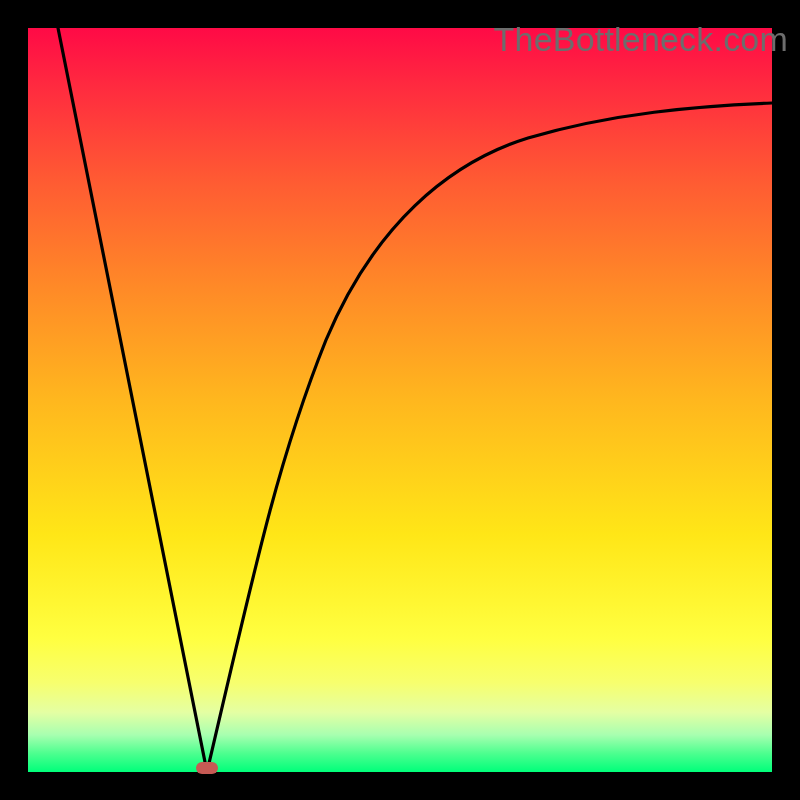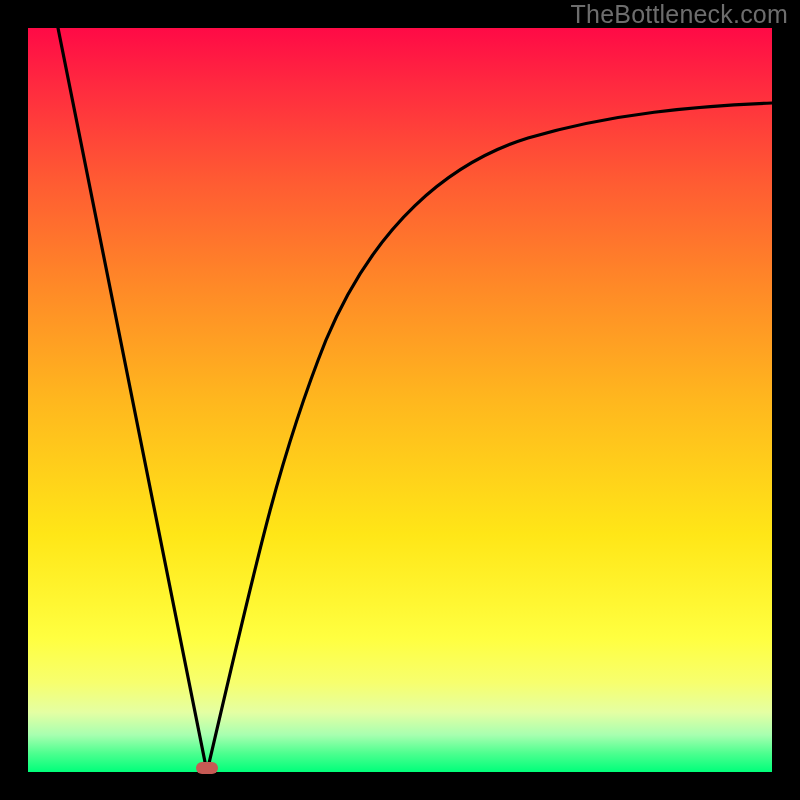--- a/index.html
+++ b/index.html
@@ -35,24 +35,24 @@
       #ffff40 82%,
       #f7ff6e 88%,
       #e4ffa3 92%,
       #a8ffb0 95%,
       #4dff8f 97.5%,
       #00ff7a 100%
     );
   }
   .watermark {
     position: absolute;
-    top: 0;
+    top: 20px;
     right: 12px;
     color: #6d6d6d;
-    font-size: 25px;
+    font-size: 34px;
     font-weight: 500;
     letter-spacing: 0.2px;
     z-index: 5;
   }
   svg.curve {
     position: absolute;
     left: 0;
     top: 0;
     width: 744px;
     height: 744px;

